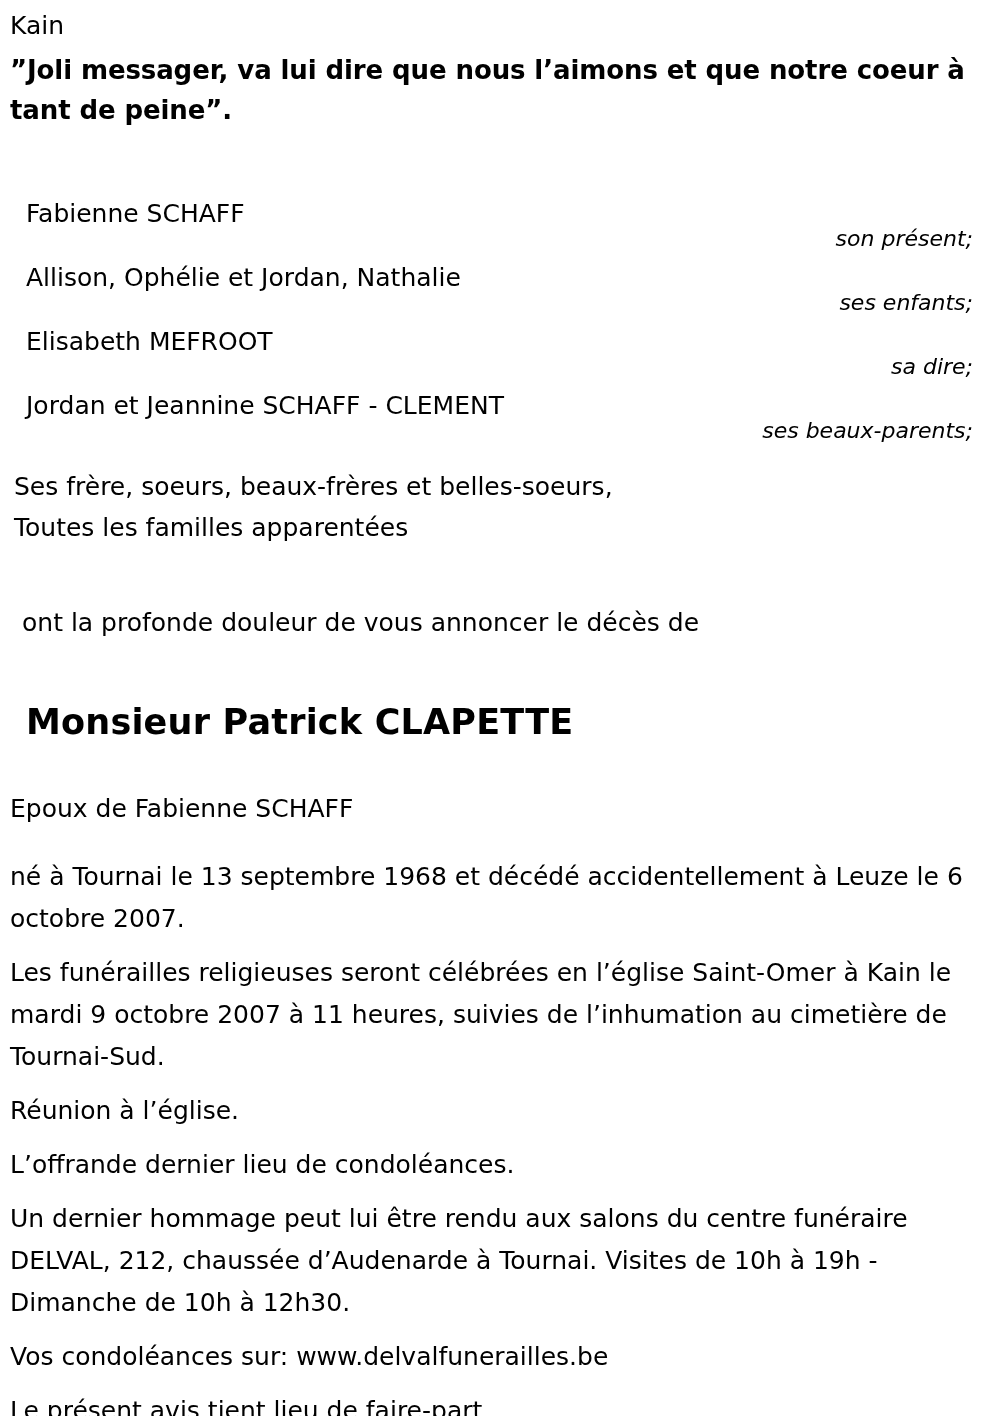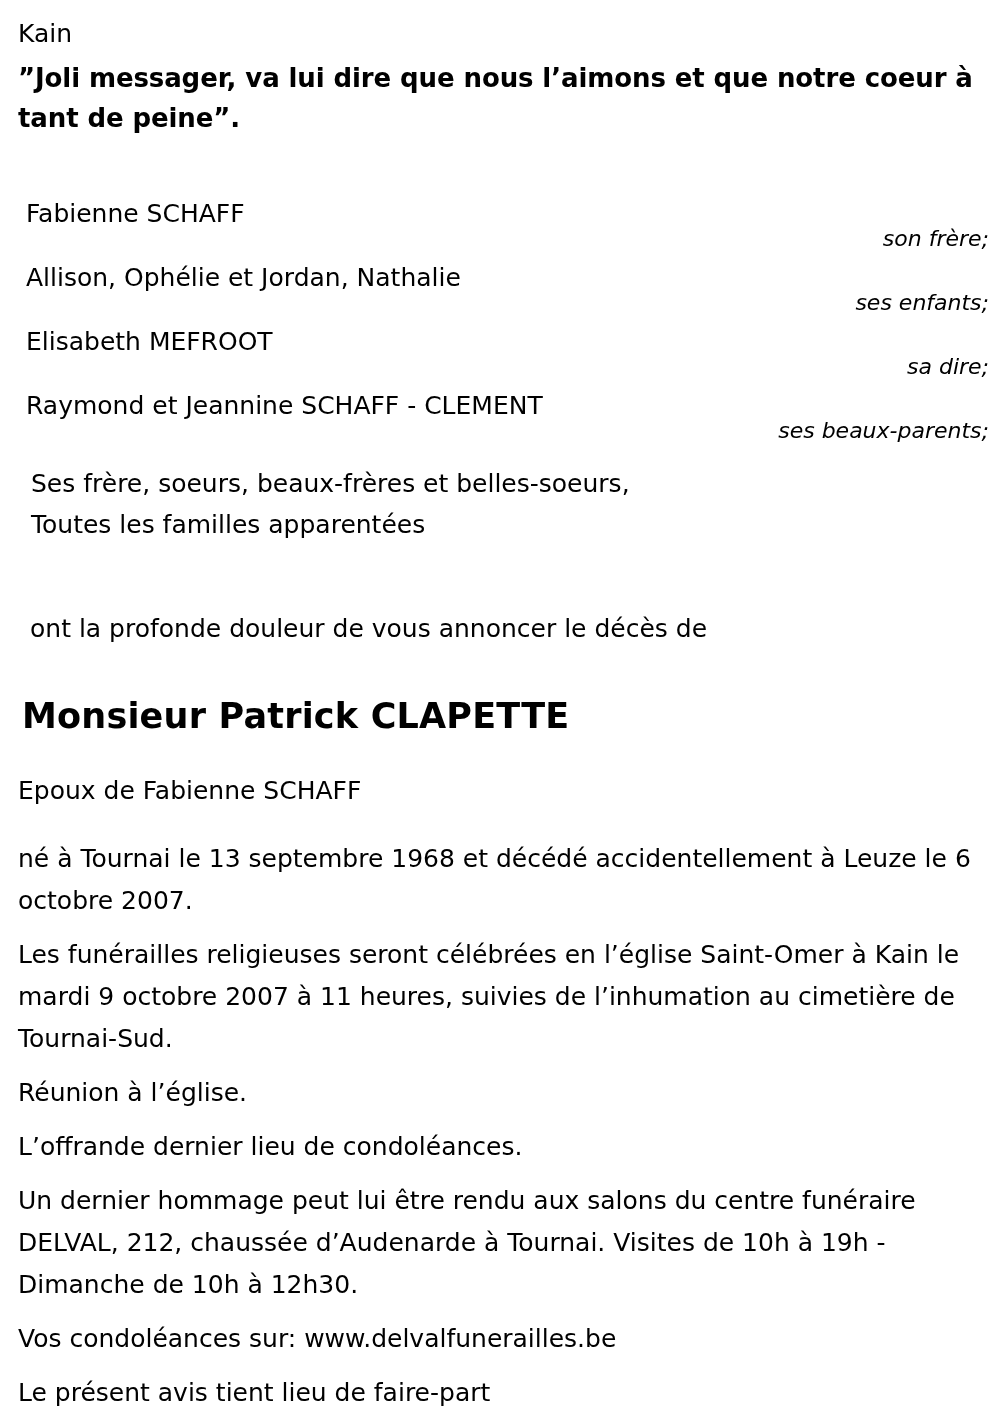--- a/index.html
+++ b/index.html
@@ -11,21 +11,21 @@
     width: 1000px;
     height: 1416px;
     font-family: "DejaVu Sans", "Liberation Sans", sans-serif;
     color: #000000;
     -webkit-font-smoothing: antialiased;
   }
   .page {
     position: relative;
     width: 1000px;
     height: 1416px;
-    padding: 8px;
+    padding: 0;
     box-sizing: border-box;
     overflow: hidden;
   }
   .inner {
     padding: 8px 8px 0 10px;
     box-sizing: border-box;
     width: 1000px;
   }
 
   
@@ -46,21 +46,21 @@
   }
 
   
   .gap-lg { height: 48px; }
   .gap-md { height: 38px; }
   .gap-sm { height: 26px; }
   .gap-xs { height: 14px; }
 
   
   .fam-block {
-    margin: 8px;
+    margin: 16px;
   }
   .fam-row {
     position: relative;
     min-height: 64px;
   }
   .fam-name {
     font-size: 25px;
     line-height: 40px;
     font-weight: 400;
   }
@@ -71,37 +71,37 @@
     font-size: 22px;
     line-height: 30px;
     font-style: italic;
     white-space: nowrap;
   }
 
   
   .fam-list {
     font-size: 25px;
     line-height: 41px;
-    margin: 13px;
+    margin: 4px;
   }
 
   
   .lead {
     font-size: 25px;
     line-height: 42px;
     margin: 12px;
   }
 
   
   .deceased {
     font-size: 35px;
     line-height: 48px;
     font-weight: 700;
     letter-spacing: 0.2px;
-    margin: 4px;
+    margin: 16px;
   }
 
   
   .detail {
     font-size: 25px;
     line-height: 42px;
     margin: 0 0 12px 0;
     max-width: 990px;
   }
   .detail:last-child { margin-bottom: 0; }
@@ -121,35 +121,35 @@
     <div class="locality">Kain</div>
 
     <p class="quote">”Joli messager, va lui dire que nous l’aimons et que notre coeur à tant de peine”.</p>
 
     <div class="gap-lg"></div>
 
     <div class="fam-block">
 
       <div class="fam-row">
         <div class="fam-name">Fabienne SCHAFF</div>
-        <div class="fam-rel">son frère;</div>
+        <div class="fam-rel">son présent;</div>
       </div>
 
       <div class="fam-row">
         <div class="fam-name">Allison, Ophélie et Jordan, Nathalie</div>
         <div class="fam-rel">ses enfants;</div>
       </div>
 
       <div class="fam-row">
         <div class="fam-name">Elisabeth MEFROOT</div>
         <div class="fam-rel">sa dire;</div>
       </div>
 
       <div class="fam-row">
-        <div class="fam-name">Raymond et Jeannine SCHAFF - CLEMENT</div>
+        <div class="fam-name">Jordan et Jeannine SCHAFF - CLEMENT</div>
         <div class="fam-rel">ses beaux-parents;</div>
       </div>
 
     </div>
 
     <div class="fam-list">
       <div>Ses frère, soeurs, beaux-frères et belles-soeurs,</div>
       <div>Toutes les familles apparentées</div>
     </div>
 

